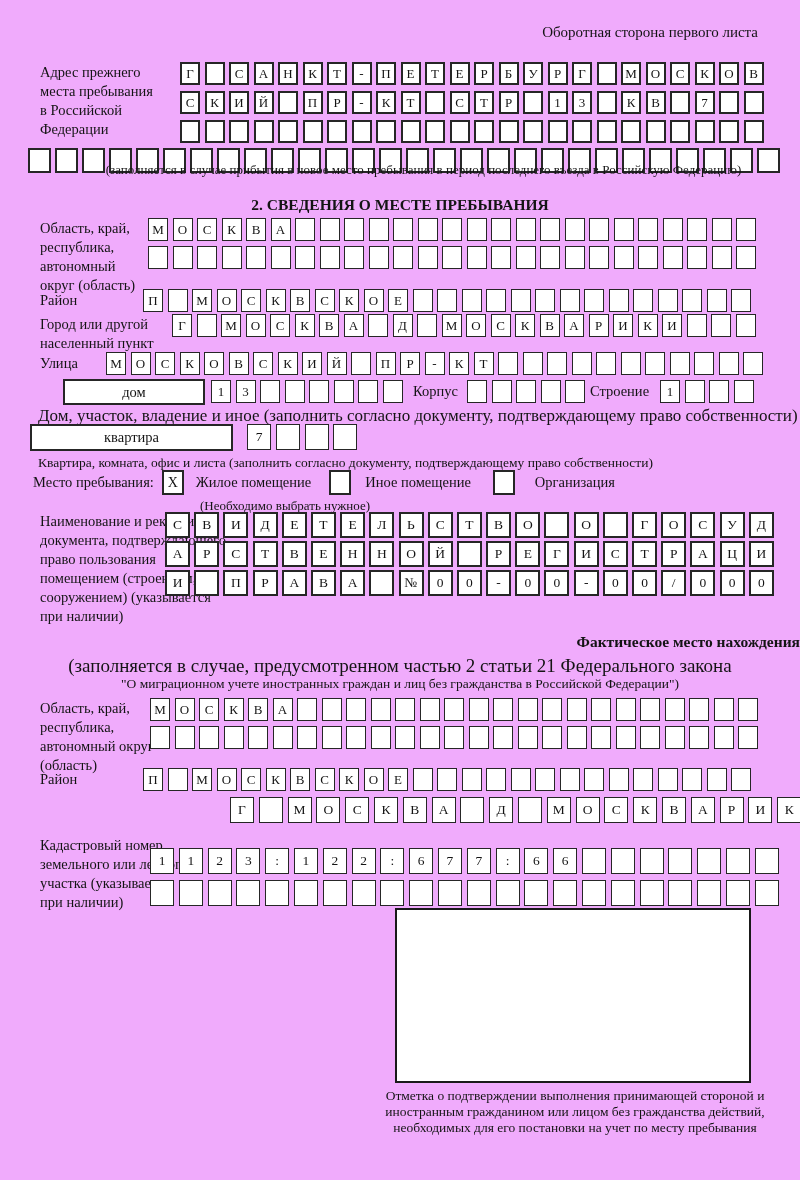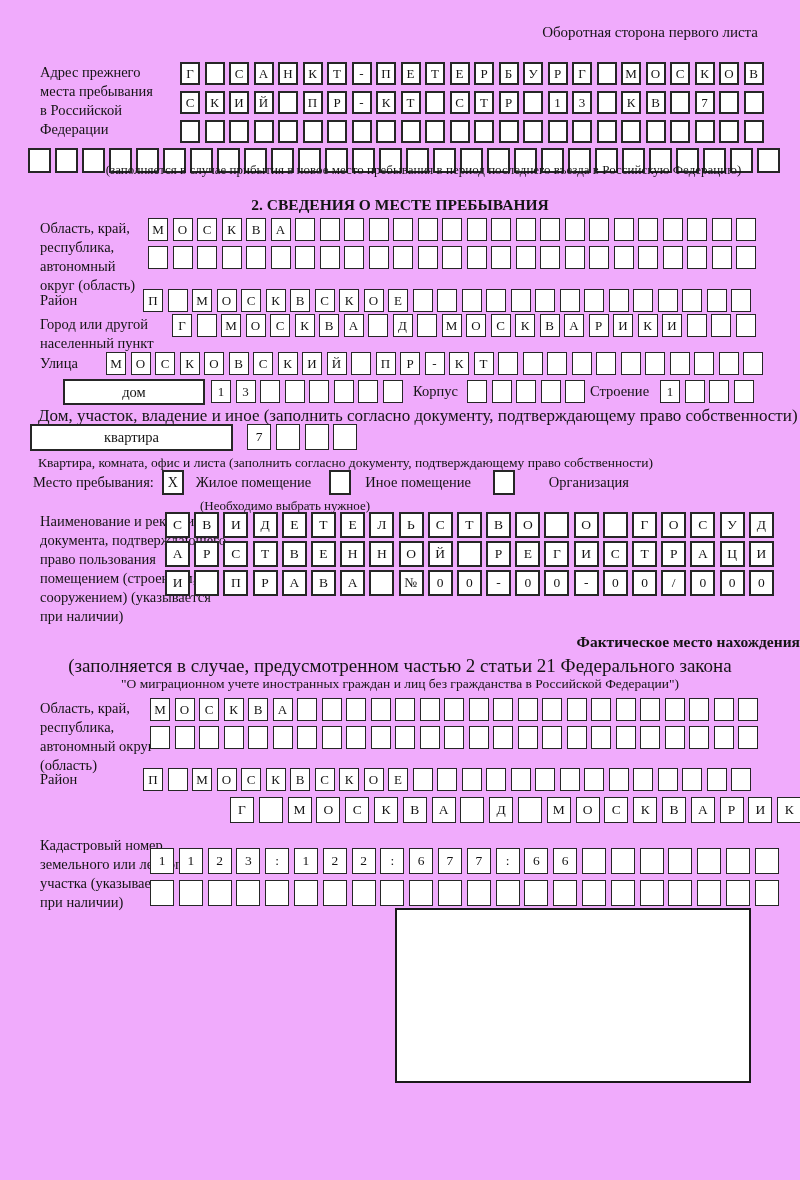--- a/index.html
+++ b/index.html
@@ -370,21 +370,21 @@
 
   <div class="abs" style="top:455px;left:38px;font-size:13.5px;">Квартира, комната, офис и листа (заполнить согласно документу, подтверждающему право собственности)</div>
 
   <div class="abs stay-row" style="top:470px;left:33px;">
     <span>Место пребывания:</span>
     <span class="chk" style="margin-left:8px;">X</span>
     <span style="margin-left:12px;">Жилое помещение</span>
     <span class="chk" style="margin-left:18px;"></span>
     <span style="margin-left:14px;">Иное помещение</span>
     <span class="chk" style="margin-left:22px;"></span>
-    <span style="margin-left:34px;">Организация</span>
+    <span style="margin-left:20px;">Организация</span>
   </div>
   <div class="abs note" style="top:498px;left:200px;">(Необходимо выбрать нужное)</div>
 
   <div class="abs label" style="top:512px;left:40px;width:210px;">Наименование и реквизиты
 документа, подтверждающего
 право пользования
 помещением (строением,
 сооружением) (указывается
 при наличии)</div>
   <div class="grid g-doc" style="top:512px;left:165px;">
@@ -619,14 +619,15 @@
       <span class="cell"></span>
       <span class="cell"></span>
       <span class="cell"></span>
       <span class="cell"></span>
       <span class="cell"></span>
       <span class="cell"></span>
       <span class="cell"></span>
     </div>
 
   <div class="stamp-box" style="top:908px;left:395px;width:356px;height:175px;"></div>
+  <div class="abs caption" style="top:1088px;left:380px;width:390px;">Отметка о подтверждении выполнения принимающей стороной и иностранным гражданином или лицом без гражданства действий, необходимых для его постановки на учет по месту пребывания</div>
 
 </div>
 
 </body></html>

